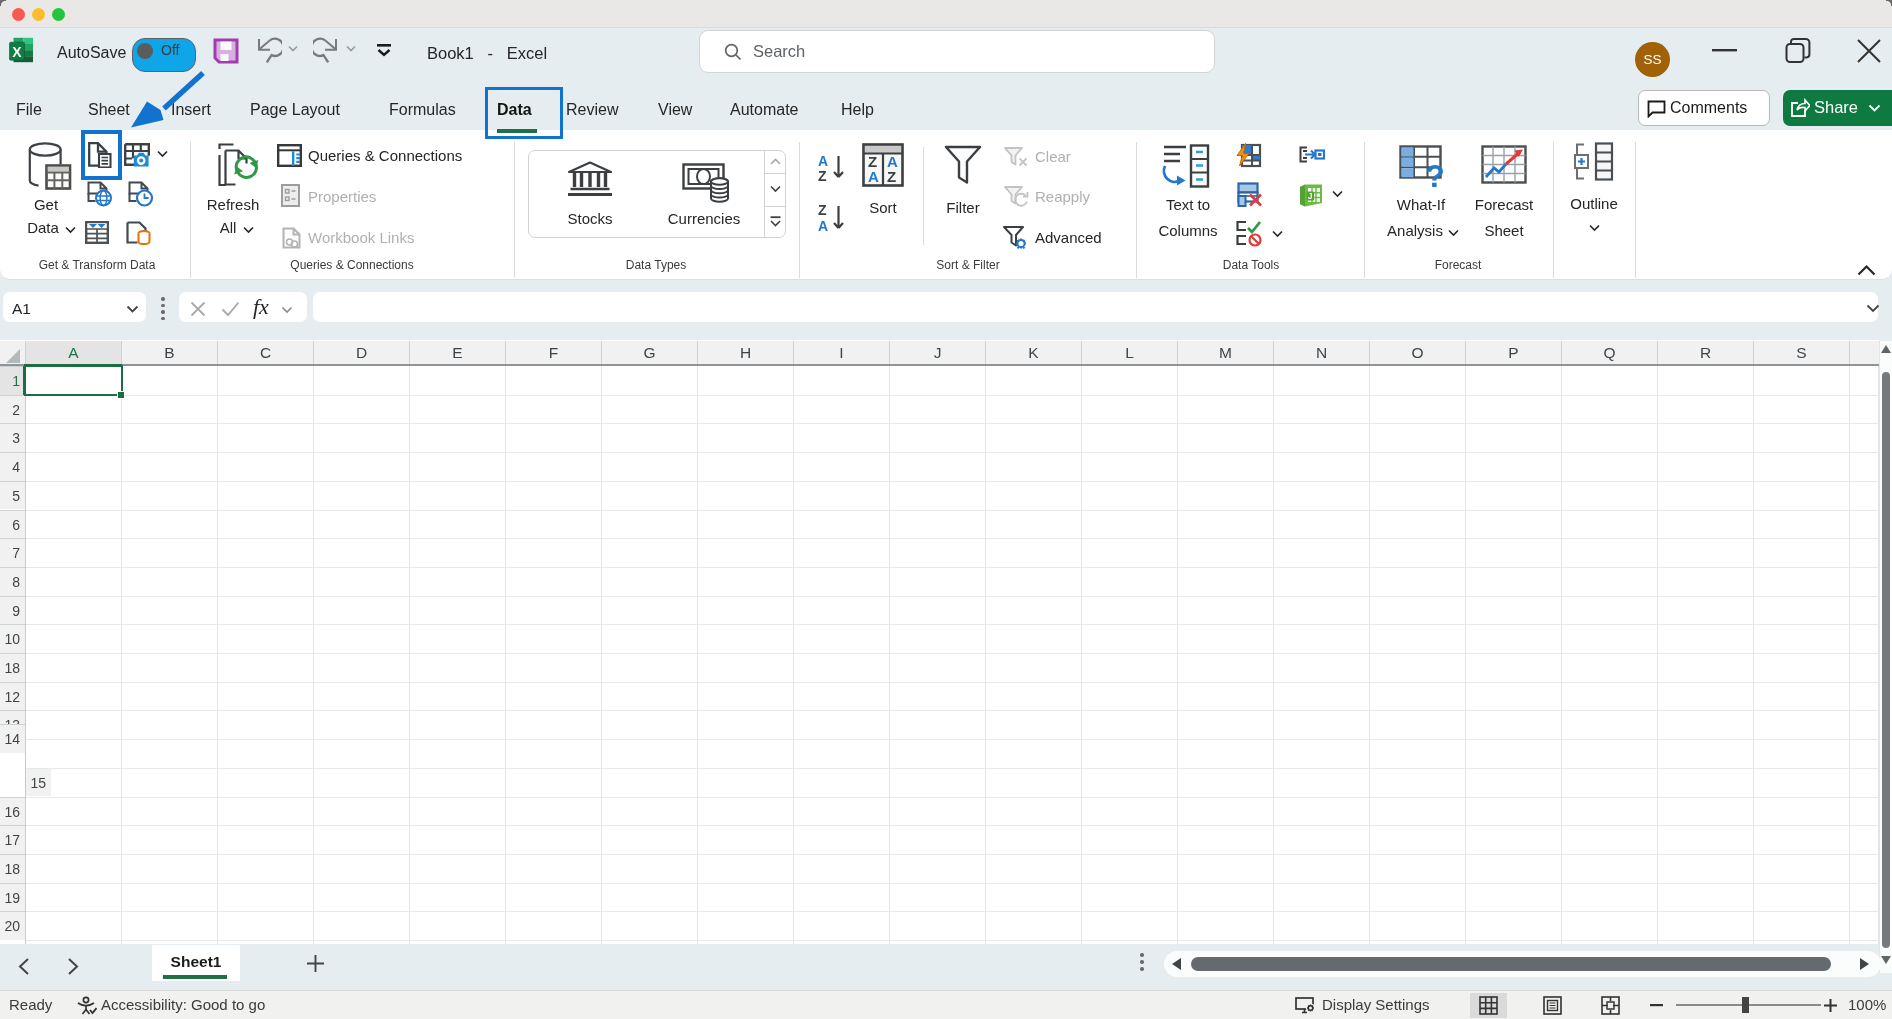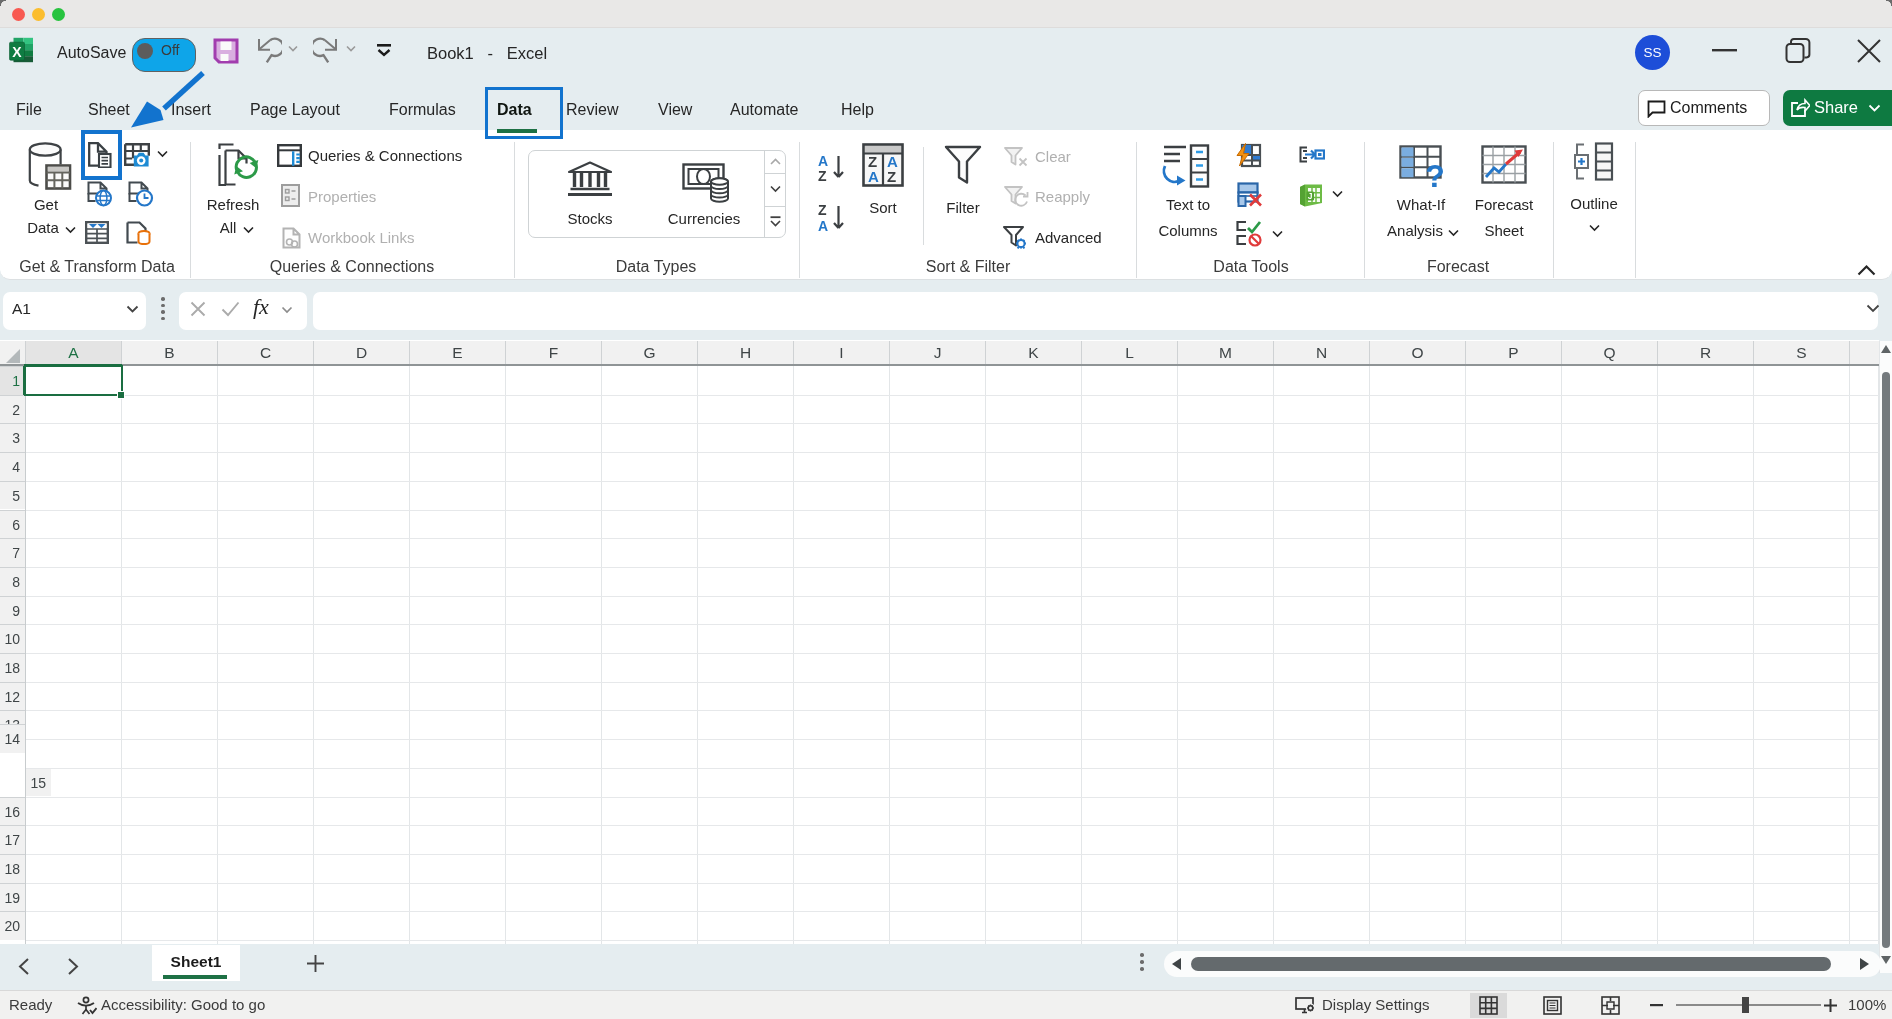--- a/index.html
+++ b/index.html
@@ -10,27 +10,27 @@
 #macbar { left:0; top:0; width:1892px; height:28px; background:#e9e8e7; border-bottom:1px solid #dedcdb; }
 .light { width:13px; height:13px; border-radius:50%; top:8px; }
 
 #titlebar { left:0; top:28px; width:1892px; height:54px; background:#e5edf0; }
 
 #tabrow { left:0; top:82px; width:1892px; height:48px; background:#e5edf0; z-index:5; }
 .tab { position:absolute; top:0; height:55px; line-height:55px; font-size:16px; color:#262626; }
 
 #ribbon { left:0; top:137px; width:1892px; height:143px; background:#fff; border-radius:0 0 10px 10px; border-bottom:1px solid #dce0e2; }
 .gsep { position:absolute; top:5px; width:1px; height:136px; background:#d9dcde; }
-.glabel { position:absolute; top:121px; font-size:16px; color:#3b3b3b; white-space:nowrap; transform:translateX(-50%); }
+.glabel { position:absolute; top:121px; font-size:12px; color:#3b3b3b; white-space:nowrap; transform:translateX(-50%); }
 .btxt { position:absolute; font-size:15px; color:#262626; white-space:nowrap; transform:translateX(-50%); }
 .stxt { position:absolute; font-size:15px; color:#262626; white-space:nowrap; }
 .gray { color:#b0b0b0; }
 
 #fbar { left:0; top:280px; width:1892px; height:60px; background:#e5edf0; }
-.wbox { position:absolute; background:#fff; border-radius:7px; top:12px; height:38px;padding-left:35px; }
+.wbox { position:absolute; background:#fff; border-radius:7px; top:12px; height:30px;padding-left:35px; }
 
 #grid { left:0; top:340px; width:1879px; height:604px; background:#fff; }
 #colheads { position:absolute; left:0; top:1px; width:1879px; height:25px; background:#f1f1f1; border-bottom:2px solid #8f9496; }
 .colh { position:absolute; top:0; height:23px; line-height:24px; text-align:center; font-size:15.5px; color:#3f4547; border-left:1px solid #cfd2d4; }
 .rowh { position:absolute; left:0; width:25px; text-align:right; padding-right:5px; font-size:14px; color:#3f4547; border-top:1px solid #cfd2d4; background:#f1f1f1; }
 
 #sheetbar { left:0; top:944px; width:1879px; height:46px; background:#e5edf0; }
 
 #statusbar { left:0; top:990px; width:1892px; height:29px; background:#f1f1f0; border-top:1px solid #d8d8d8; font-size:15px; color:#3b3b3b; }
 svg { display:block; }
@@ -91,22 +91,29 @@
         <path d="M1 1.5 l4 4 l4-4" fill="none" stroke="#9a9a9a" stroke-width="1.6"></path>
       </svg>
 
     <svg class="abs" style="left:377px;top:16px" width="14" height="13" viewBox="0 0 14 13">
       <rect x="0" y="0" width="14" height="2.6" fill="#1b1b1b"></rect>
       <path d="M1.5 6 l5.5 5 l5.5-5" fill="none" stroke="#1b1b1b" stroke-width="2.4"></path>
     </svg>
 
     <div class="abs" style="left:427px;top:0;height:54px;line-height:50px;font-size:16.5px;color:#262626">Book1&nbsp;&nbsp; -&nbsp;&nbsp; Excel</div>
 
-
-    <div class="abs" style="left:1635px;top:7px;width:35px;height:35px;border-radius:50%;background:#1d4ed8;color:#fff;font-size:13.5px;text-align:center;line-height:35px">SS</div>
+    <div class="abs" style="left:699px;top:2px;width:516px;height:43px;background:#fff;border:1px solid #d4d4d4;border-radius:9px">
+      <svg class="abs" style="left:24px;top:12px" width="18" height="18" viewBox="0 0 18 18">
+          <circle cx="7.5" cy="7.5" r="5.8" fill="none" stroke="#5f6368" stroke-width="1.7"></circle>
+          <path d="M12 12 l4.5 4.5" stroke="#5f6368" stroke-width="1.7"></path>
+        </svg>
+      <div class="abs" style="left:53px;top:0;height:41px;line-height:41px;font-size:16.5px;color:#5f6368">Search</div>
+    </div>
+
+    <div class="abs" style="left:1635px;top:14px;width:35px;height:35px;border-radius:50%;background:#a16207;color:#fff;font-size:13.5px;text-align:center;line-height:35px">SS</div>
 
     <svg class="abs" style="left:1712px;top:21px" width="25" height="4" viewBox="0 0 25 4">
         <rect x="0" y="0" width="25" height="2.4" fill="#333"></rect>
       </svg>
     <svg class="abs" style="left:1785px;top:10px" width="26" height="26" viewBox="0 0 26 26">
       <rect x="1.5" y="6" width="17" height="18" rx="3.5" fill="none" stroke="#333" stroke-width="2"></rect>
       <path d="M6 6 v-2.2 a2.8 2.8 0 0 1 2.8-2.8 h12 a3.6 3.6 0 0 1 3.6 3.6 v12 a2.8 2.8 0 0 1 -2.8 2.8 h-2.2" fill="none" stroke="#333" stroke-width="2"></path>
     </svg>
     <svg class="abs" style="left:1857px;top:11px" width="24" height="24" viewBox="0 0 24 24">
         <path d="M1 1 L23 23 M23 1 L1 23" stroke="#333" stroke-width="2"></path>

